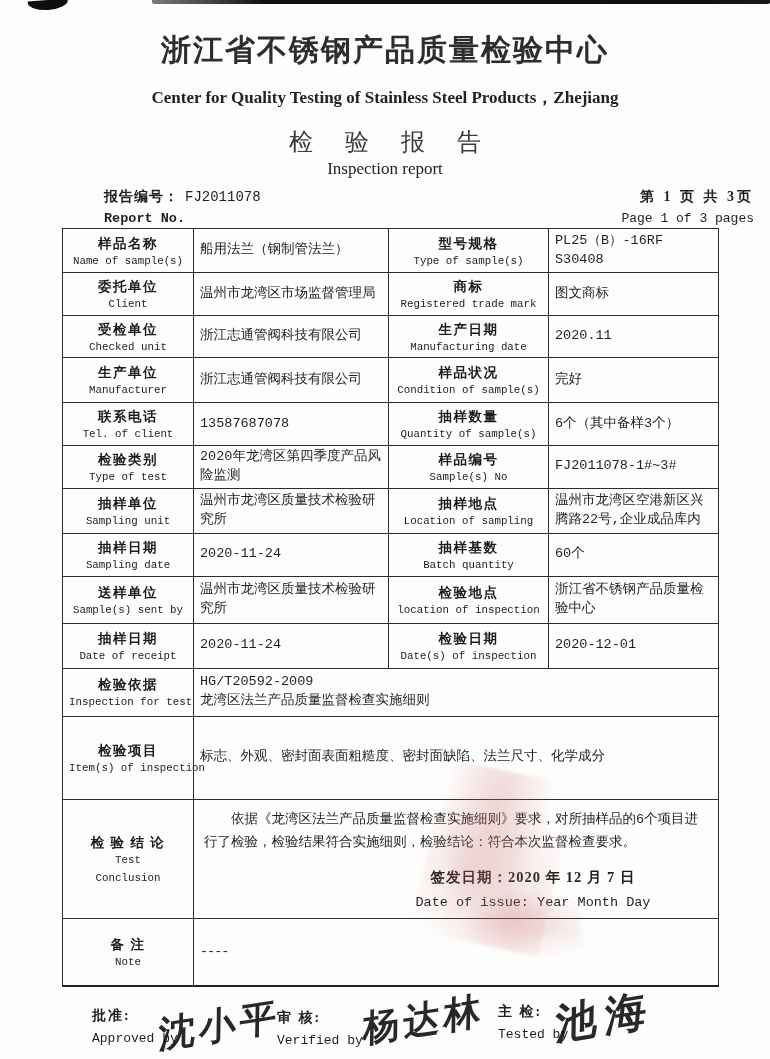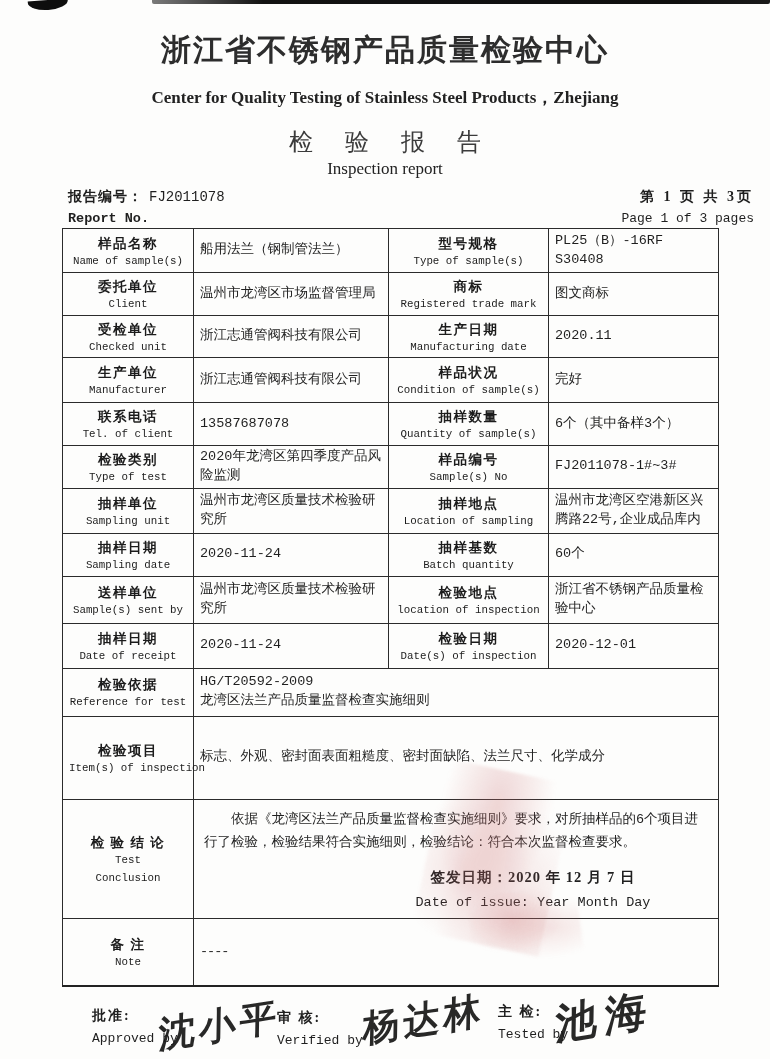--- a/index.html
+++ b/index.html
@@ -29,21 +29,21 @@
   .header{padding-top:30px;text-align:center;}
   .org-cn{font-size:30px;font-weight:700;letter-spacing:2px;color:#2d2d2d;}
   .org-en{margin-top:15px;font-size:17px;font-weight:700;color:#222;}
   .doc-title-cn{margin-top:17px;font-size:24px;letter-spacing:13px;padding-left:13px;color:#3b3b3b;}
   .doc-title-en{margin-top:1px;font-size:17px;color:#222;}
 
   
   .meta-row{
     margin-top:9px;
     display:flex;justify-content:space-between;align-items:flex-end;
-    padding:0 14px 0 68px;
+    padding:0 14px 0 104px;
   }
   .meta-left .line1{font-size:14px;font-weight:700;letter-spacing:1px;}
   .meta-left .report-no{font-family:"Liberation Mono","DejaVu Sans Mono",monospace;font-weight:400;letter-spacing:0;margin-left:6px;font-size:14px;}
   .meta-left .line2{font-family:"Liberation Mono","DejaVu Sans Mono",monospace;font-size:13.5px;font-weight:700;margin-top:5px;}
   .meta-right{text-align:right;padding-right:2px;}
   .meta-right .page-cn{font-size:14px;font-weight:700;letter-spacing:3px;}
   .meta-right .page-en{font-family:"Liberation Mono","DejaVu Sans Mono",monospace;font-size:13px;margin-top:5px;}
 
   
   table.report{
@@ -260,21 +260,21 @@
     <td class="lbl">
           <div class="lc">检验日期</div>
           <div class="le">Date(s) of inspection</div>
         </td>
     <td class="val">2020-12-01</td>
   </tr>
 
   <tr style="height:48px">
     <td class="lbl">
           <div class="lc">检验依据</div>
-          <div class="le">Reference for test</div>
+          <div class="le">Inspection for test</div>
         </td>
     <td class="val" colspan="3">HG/T20592-2009
 龙湾区法兰产品质量监督检查实施细则</td>
   </tr>
   <tr style="height:83px">
     <td class="lbl">
           <div class="lc">检验项目</div>
           <div class="le">Item(s) of inspection</div>
         </td>
     <td class="val" colspan="3">标志、外观、密封面表面粗糙度、密封面缺陷、法兰尺寸、化学成分</td>

